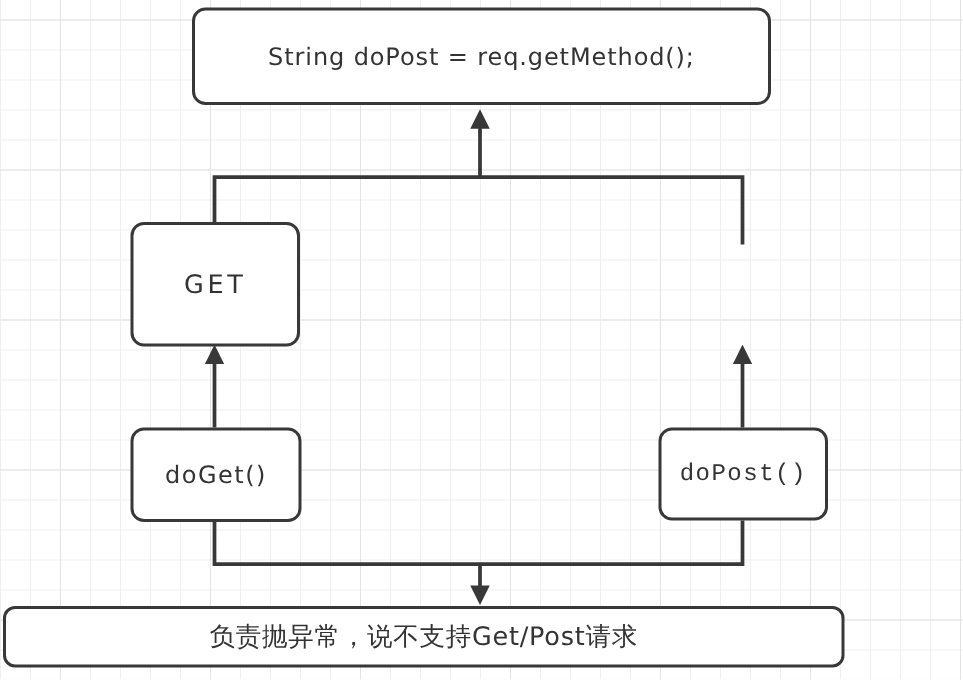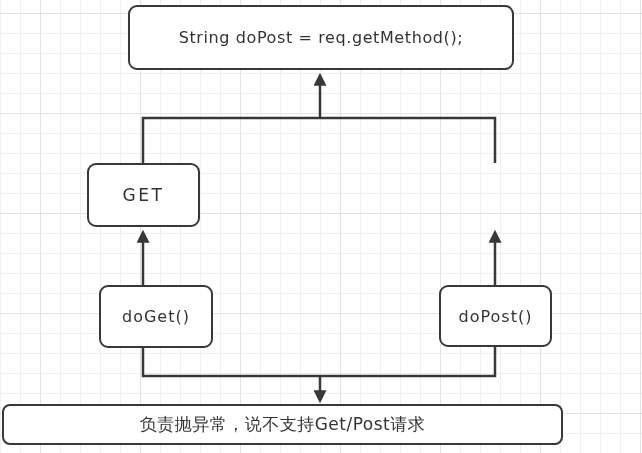--- a/index.html
+++ b/index.html
@@ -41,43 +41,43 @@
     white-space: nowrap;
     color: #333333;
   }
   .node-method {
     left: 128px; top: 5px;
     width: 386px; height: 65px;
     font-size: 16px;
     letter-spacing: 0.6px;
   }
   .node-get {
-    left: 87px; top: 163px;
-    width: 113px; height: 64px;
+    left: 87px; top: 148px;
+    width: 113px; height: 83px;
     font-size: 17px;
     letter-spacing: 2.5px;
   }
   .node-post {
     left: 441px; top: 163px;
     width: 110px; height: 65px;
     font-size: 17px;
     letter-spacing: 2.5px;
   }
   .node-doget {
     left: 87px; top: 285px;
     width: 114px; height: 63px;
     font-size: 16px;
     letter-spacing: 1px;
-    margin-left: 12px;
   }
   .node-dopost {
     left: 439px; top: 285px;
     width: 113px; height: 62px;
     font-size: 16px;
     letter-spacing: 1px;
+    font-family: Liberation Mono, monospace;
   }
   .node-fallback {
     left: 2px; top: 404px;
     width: 561px; height: 41px;
     font-size: 17px;
     border-radius: 8px;
     letter-spacing: 0.5px;
   }
 </style>
 </head>

